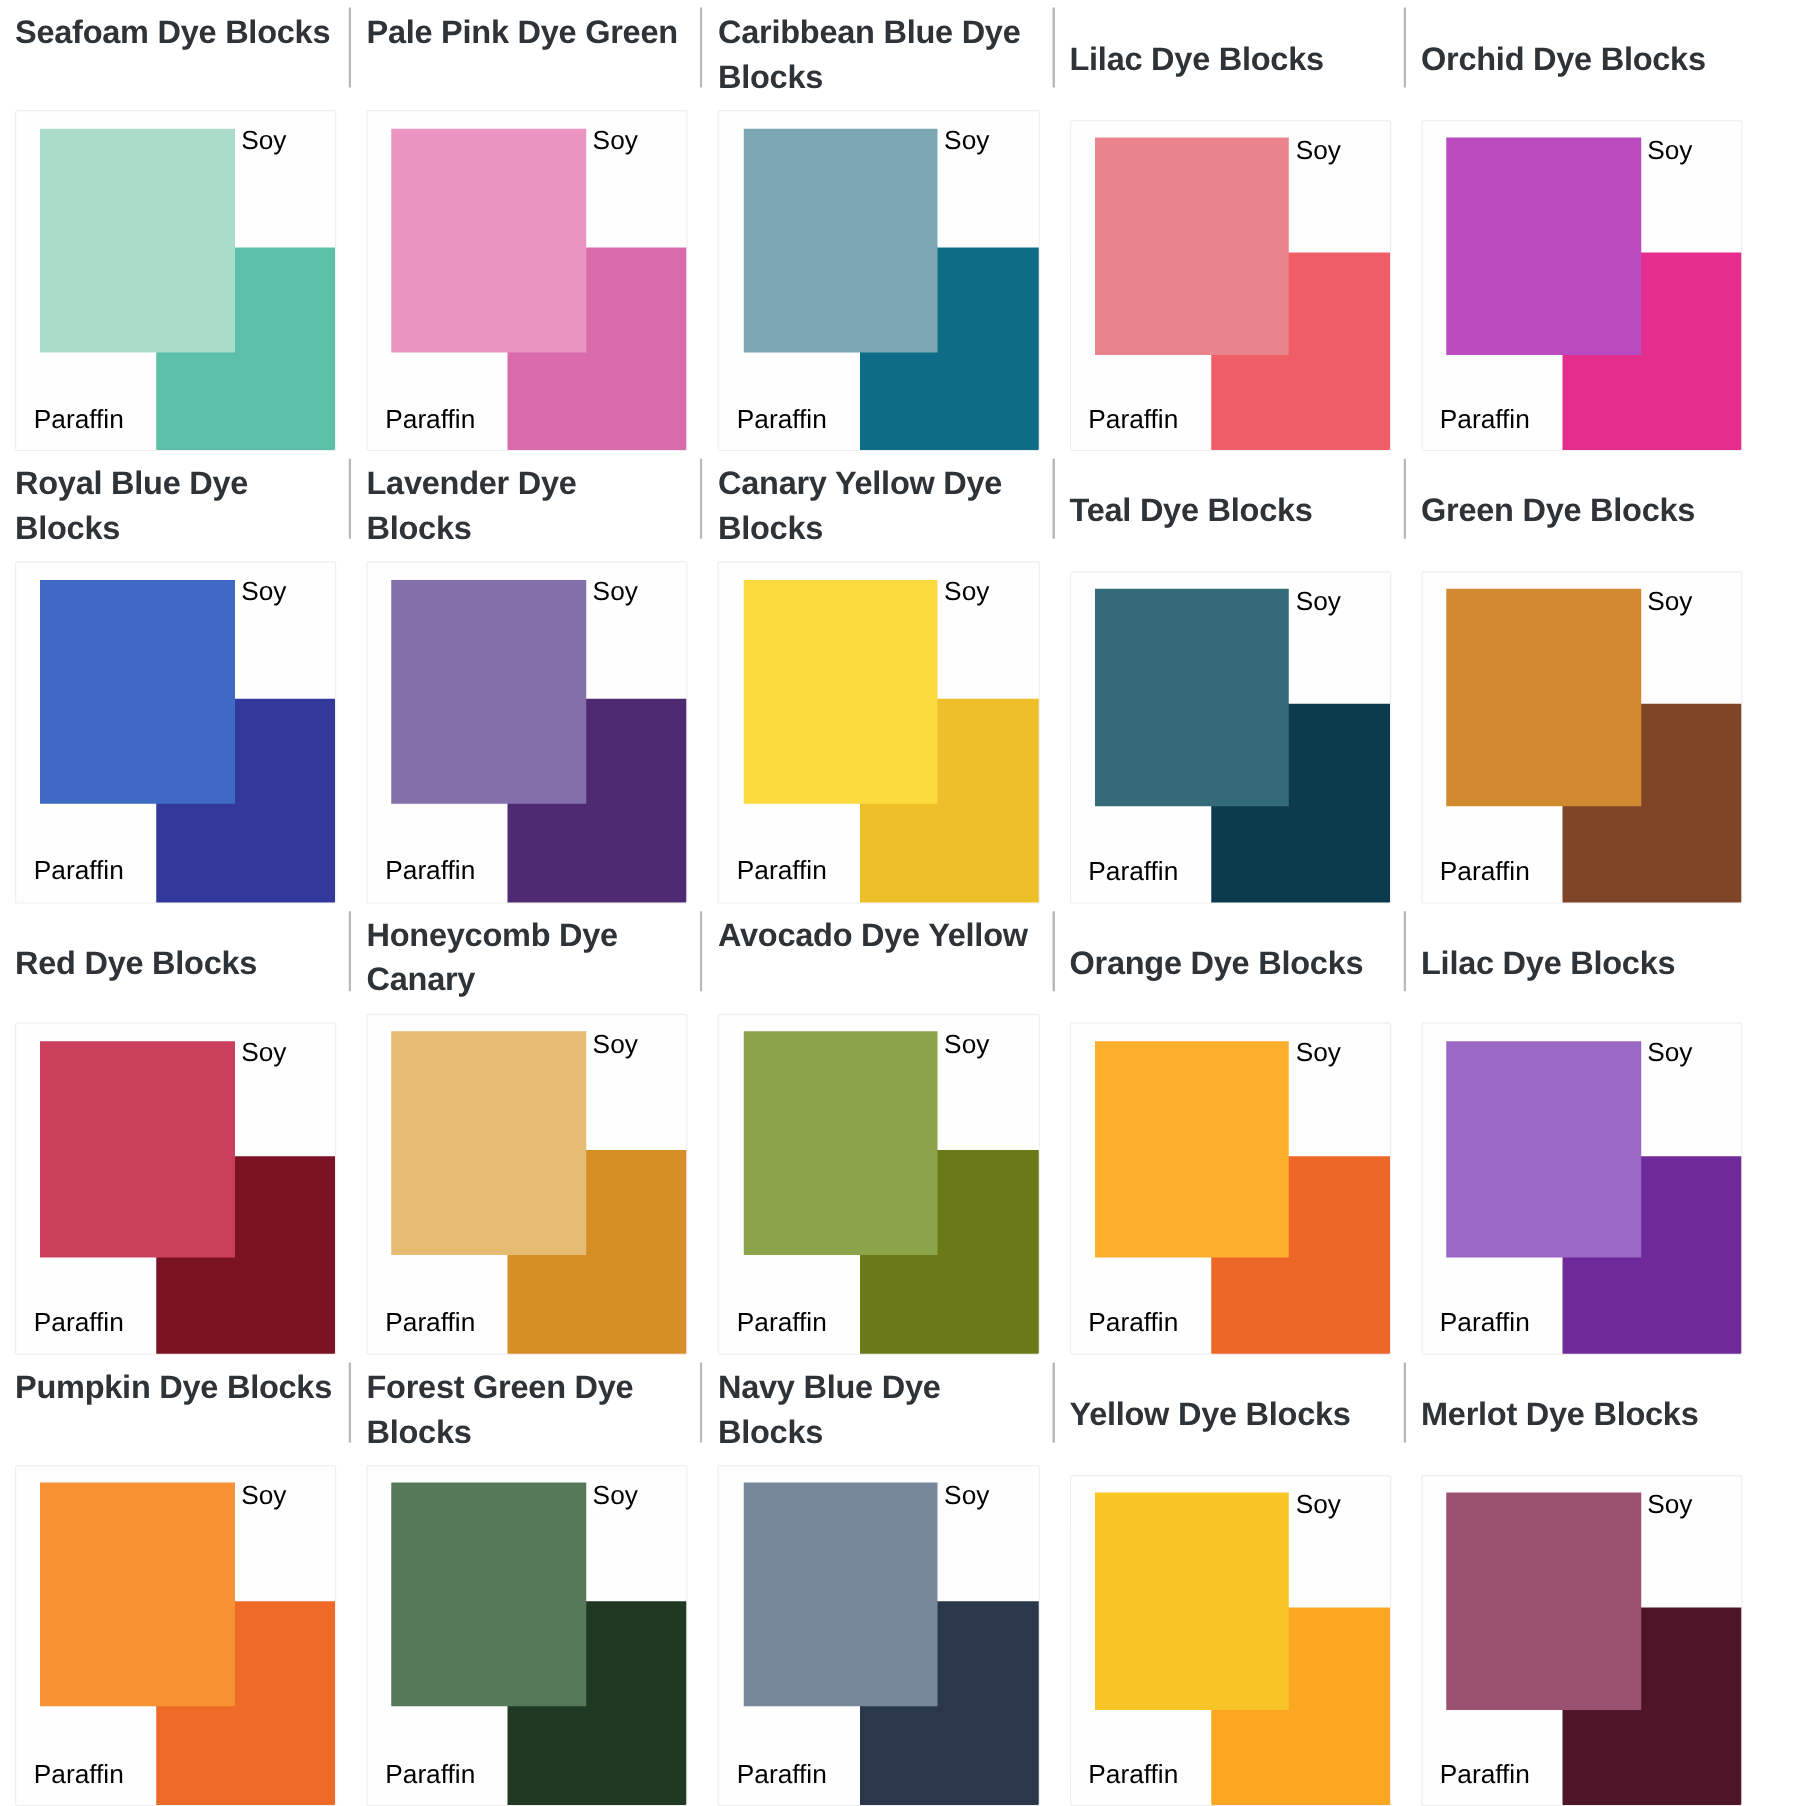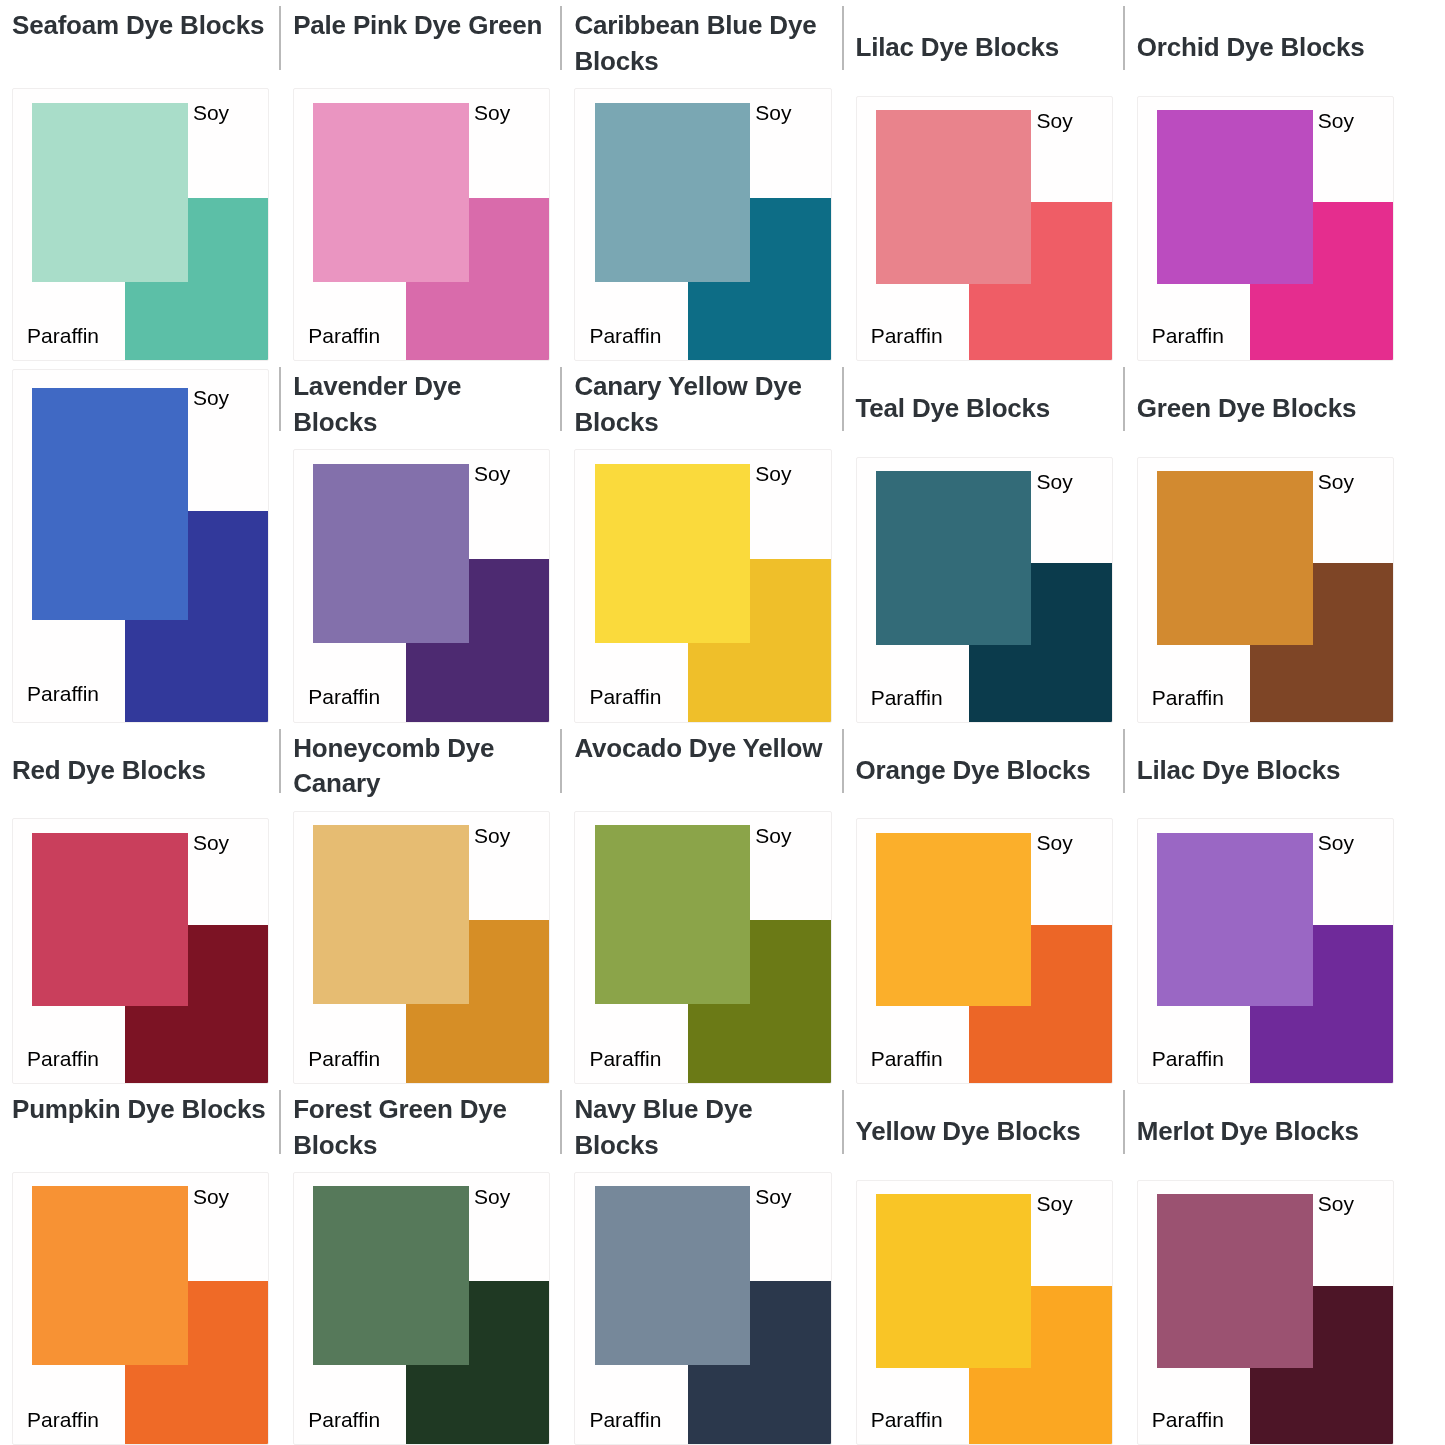--- a/index.html
+++ b/index.html
@@ -148,20 +148,21 @@
     <div class="card">
       <div class="card-title one-line">Orchid Dye Blocks</div>
       <div class="swatch">
         <div class="block block-soy" style="background: rgb(187, 76, 191);"></div>
         <div class="block block-paraffin" style="background: rgb(229, 45, 142);"></div>
         <span class="lbl lbl-soy">Soy</span>
         <span class="lbl lbl-paraffin">Paraffin</span>
       </div>
     </div>
     <div class="card divider">
+      <div class="card-title">Royal Blue Dye Blocks</div>
       <div class="swatch">
         <div class="block block-soy" style="background: rgb(64, 105, 196);"></div>
         <div class="block block-paraffin" style="background: rgb(50, 57, 155);"></div>
         <span class="lbl lbl-soy">Soy</span>
         <span class="lbl lbl-paraffin">Paraffin</span>
       </div>
     </div>
     <div class="card divider">
       <div class="card-title">Lavender Dye Blocks</div>
       <div class="swatch">

